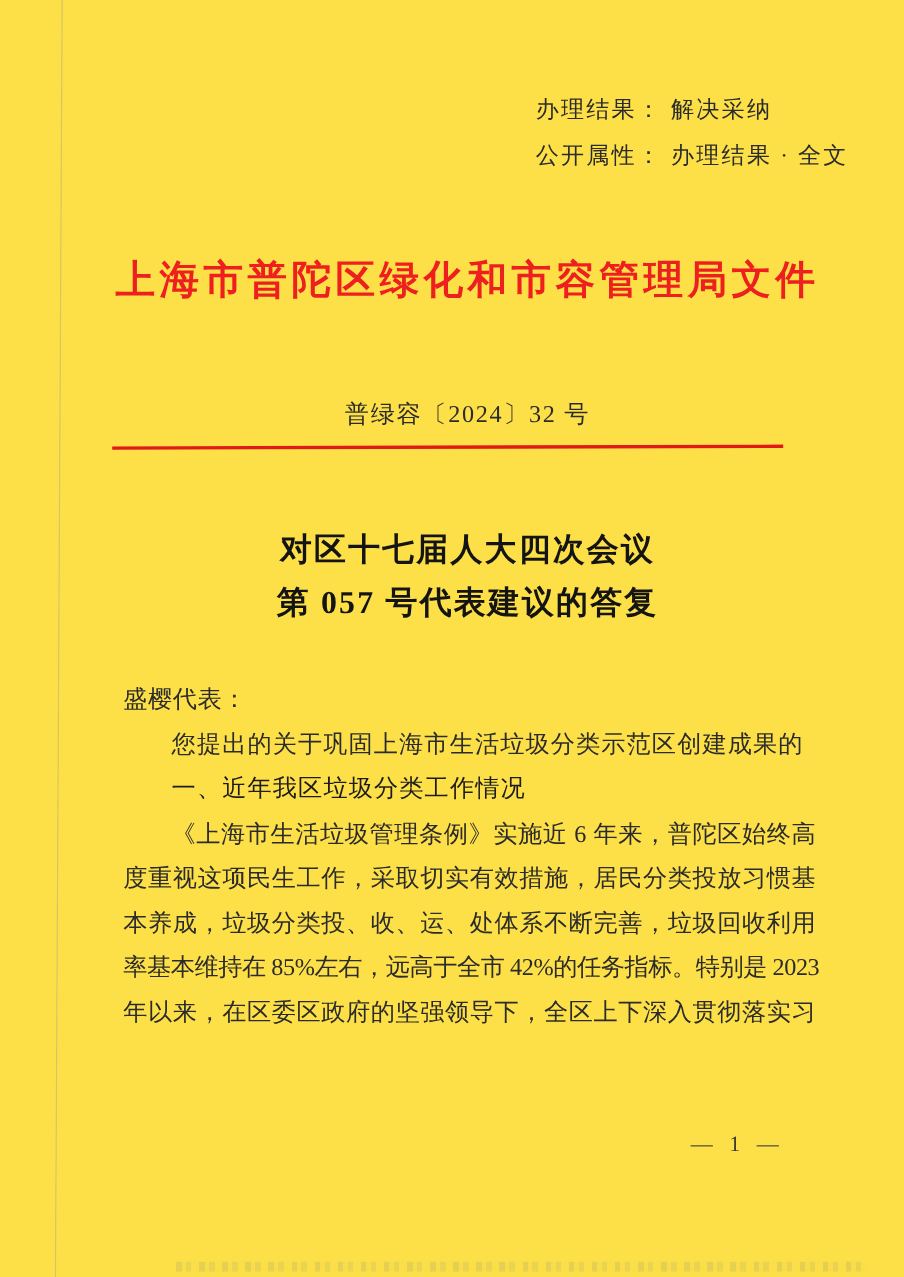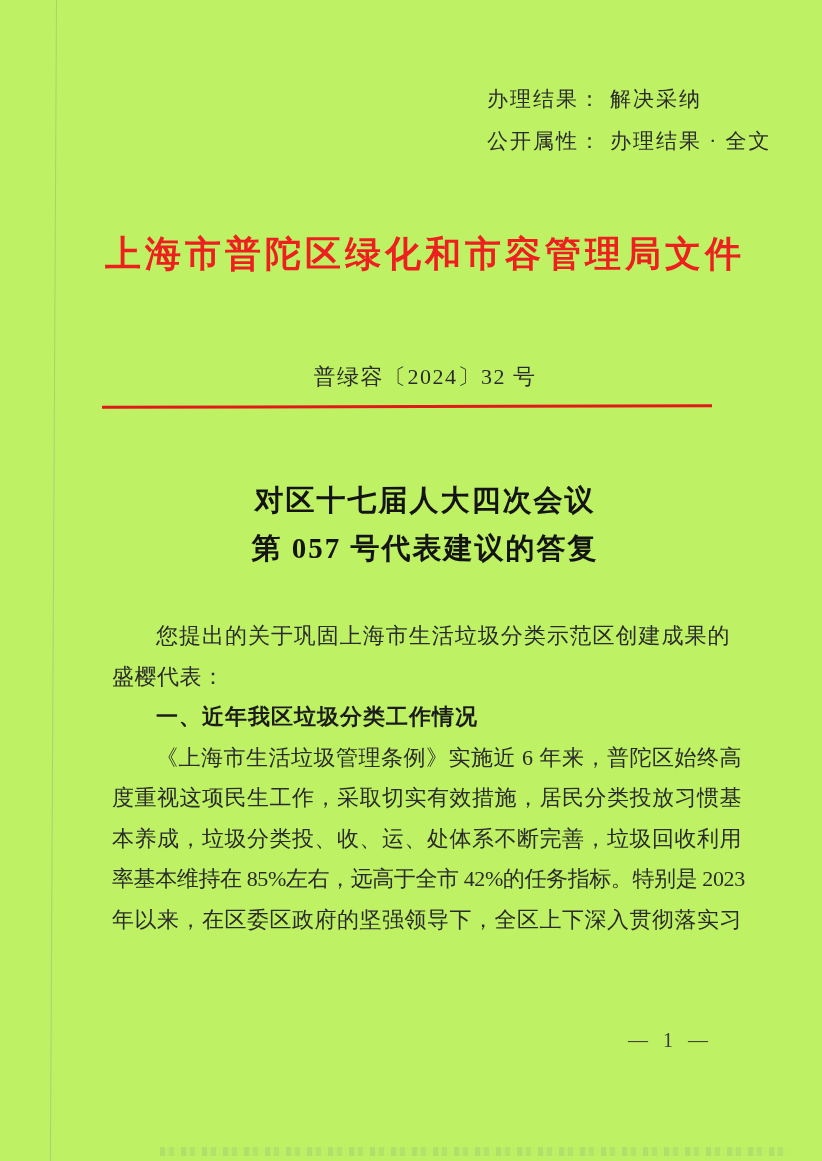--- a/index.html
+++ b/index.html
@@ -1,21 +1,21 @@
 <!DOCTYPE html>
 <html><head>
 <meta charset="utf-8">
 <style>
   html,body{margin:0;padding:0;}
   body{background:#e9e9e9;font-family:"Liberation Serif", serif;}
   .page{
     position:relative;
     width:822px;height:1161px;
     margin:0 auto;
-    background:#bef264;
+    background:#fde047;
     overflow:hidden;
     color:#262626;
   }
   
   .scan-line{
     position:absolute;left:56px;top:0;width:1px;height:1161px;
     background:rgba(150,150,150,0.38);
     transform:rotate(0.3deg);transform-origin:top left;
   }
   
@@ -53,21 +53,21 @@
     color:#2b2b2b;
   }
   .body-line{
     white-space:nowrap;
     text-align:justify;
   }
   .body-line.fill{text-align-last:justify;}
   .body-line.indent{text-indent:44px;}
   .body-line.heading{
     font-family:"Liberation Sans", sans-serif;
-    font-weight:700;color:#1c1c1c;letter-spacing:1px;
+    font-weight:400;color:#1c1c1c;letter-spacing:1px;
   }
   .body-line.tight{letter-spacing:-0.4px;}
   .page-number{
     position:absolute;left:628px;top:1028px;
     font-size:20px;letter-spacing:5px;line-height:24px;
     color:#3a3a3a;white-space:nowrap;
   }
   
   .bleed{
     position:absolute;left:160px;top:1147px;width:630px;height:9px;
@@ -99,22 +99,22 @@
   <div class="center-col doc-number">普绿容〔2024〕32 号</div>
 
   <div class="red-rule"></div>
 
   <div class="center-col doc-title">
     <div>对区十七届人大四次会议</div>
     <div>第 057 号代表建议的答复</div>
   </div>
 
   <div class="body-block">
+    <div class="body-line">盛樱代表：</div>
     <div class="body-line indent fill">您提出的关于巩固上海市生活垃圾分类示范区创建成果的</div>
-    <div class="body-line">盛樱代表：</div>
     <div class="body-line indent heading">一、近年我区垃圾分类工作情况</div>
     <div class="body-line indent fill">《上海市生活垃圾管理条例》实施近 6 年来，普陀区始终高</div>
     <div class="body-line fill">度重视这项民生工作，采取切实有效措施，居民分类投放习惯基</div>
     <div class="body-line fill">本养成，垃圾分类投、收、运、处体系不断完善，垃圾回收利用</div>
     <div class="body-line fill tight">率基本维持在 85%左右，远高于全市 42%的任务指标。特别是 2023</div>
     <div class="body-line fill">年以来，在区委区政府的坚强领导下，全区上下深入贯彻落实习</div>
   </div>
 
   <div class="page-number">— 1 —</div>
 

